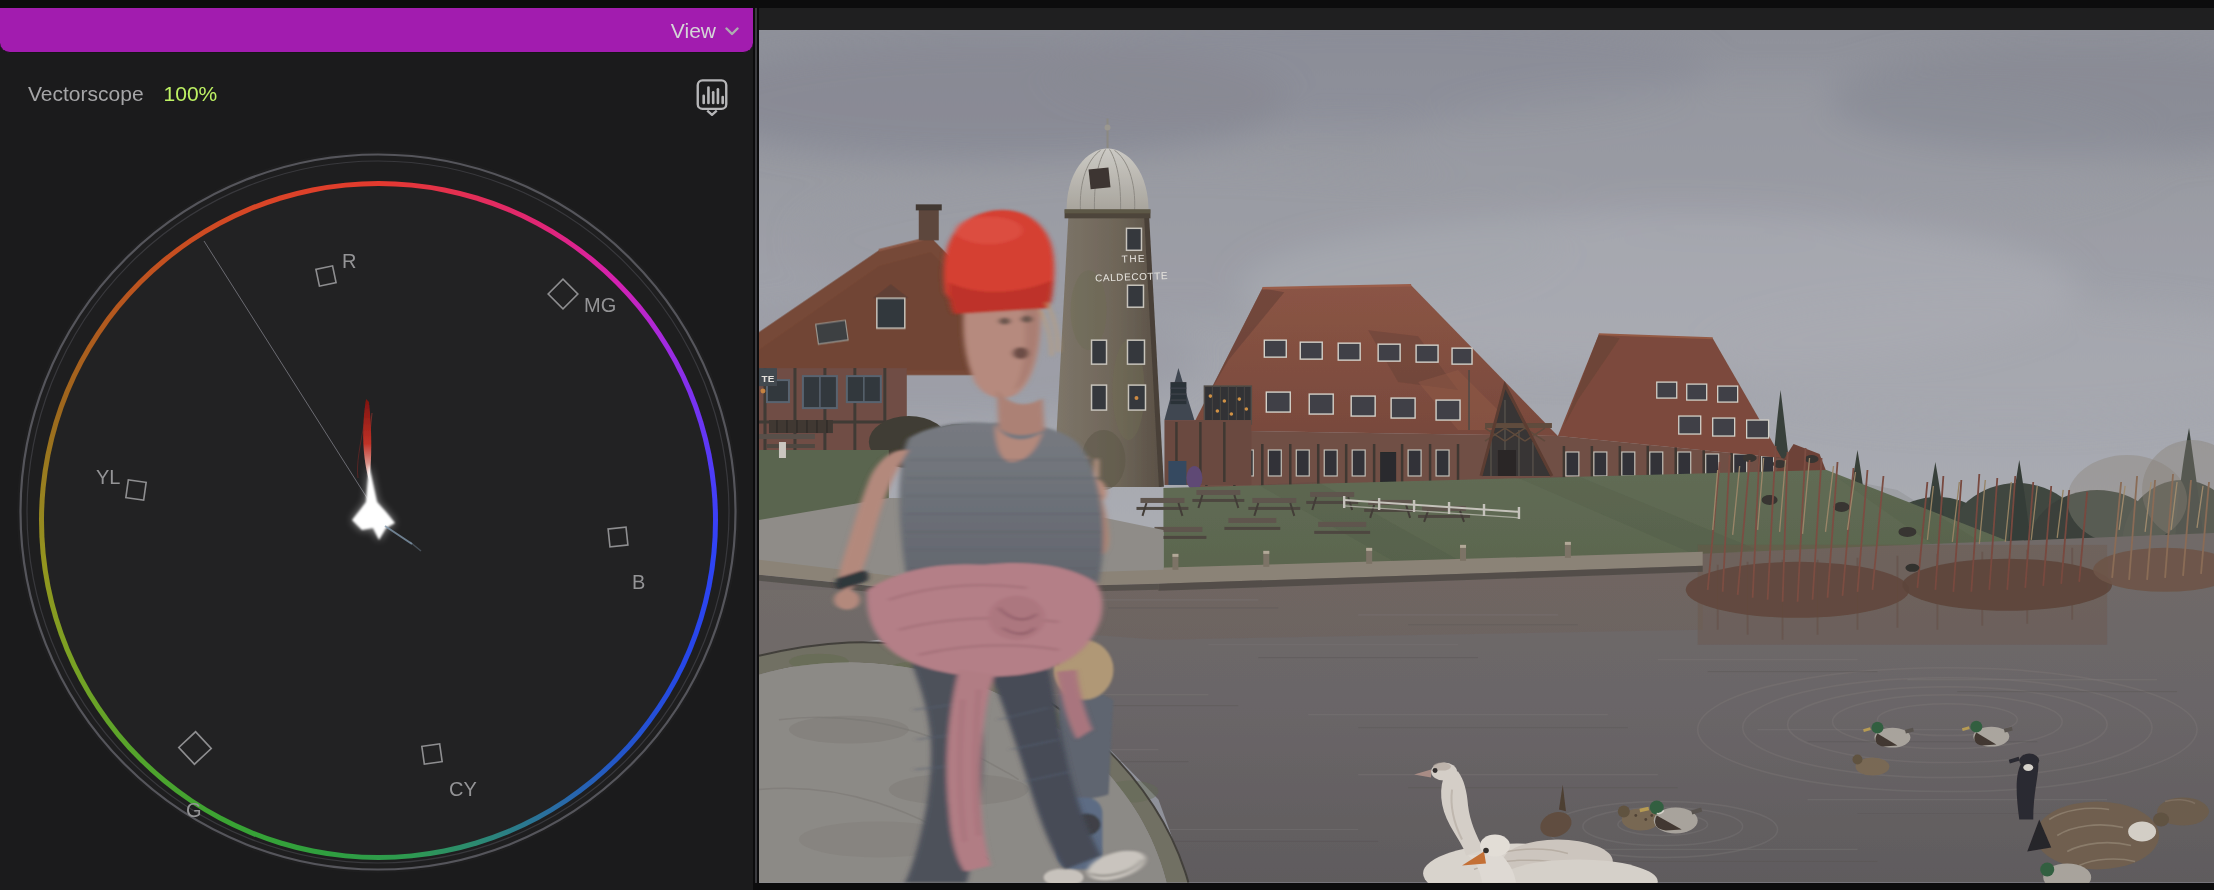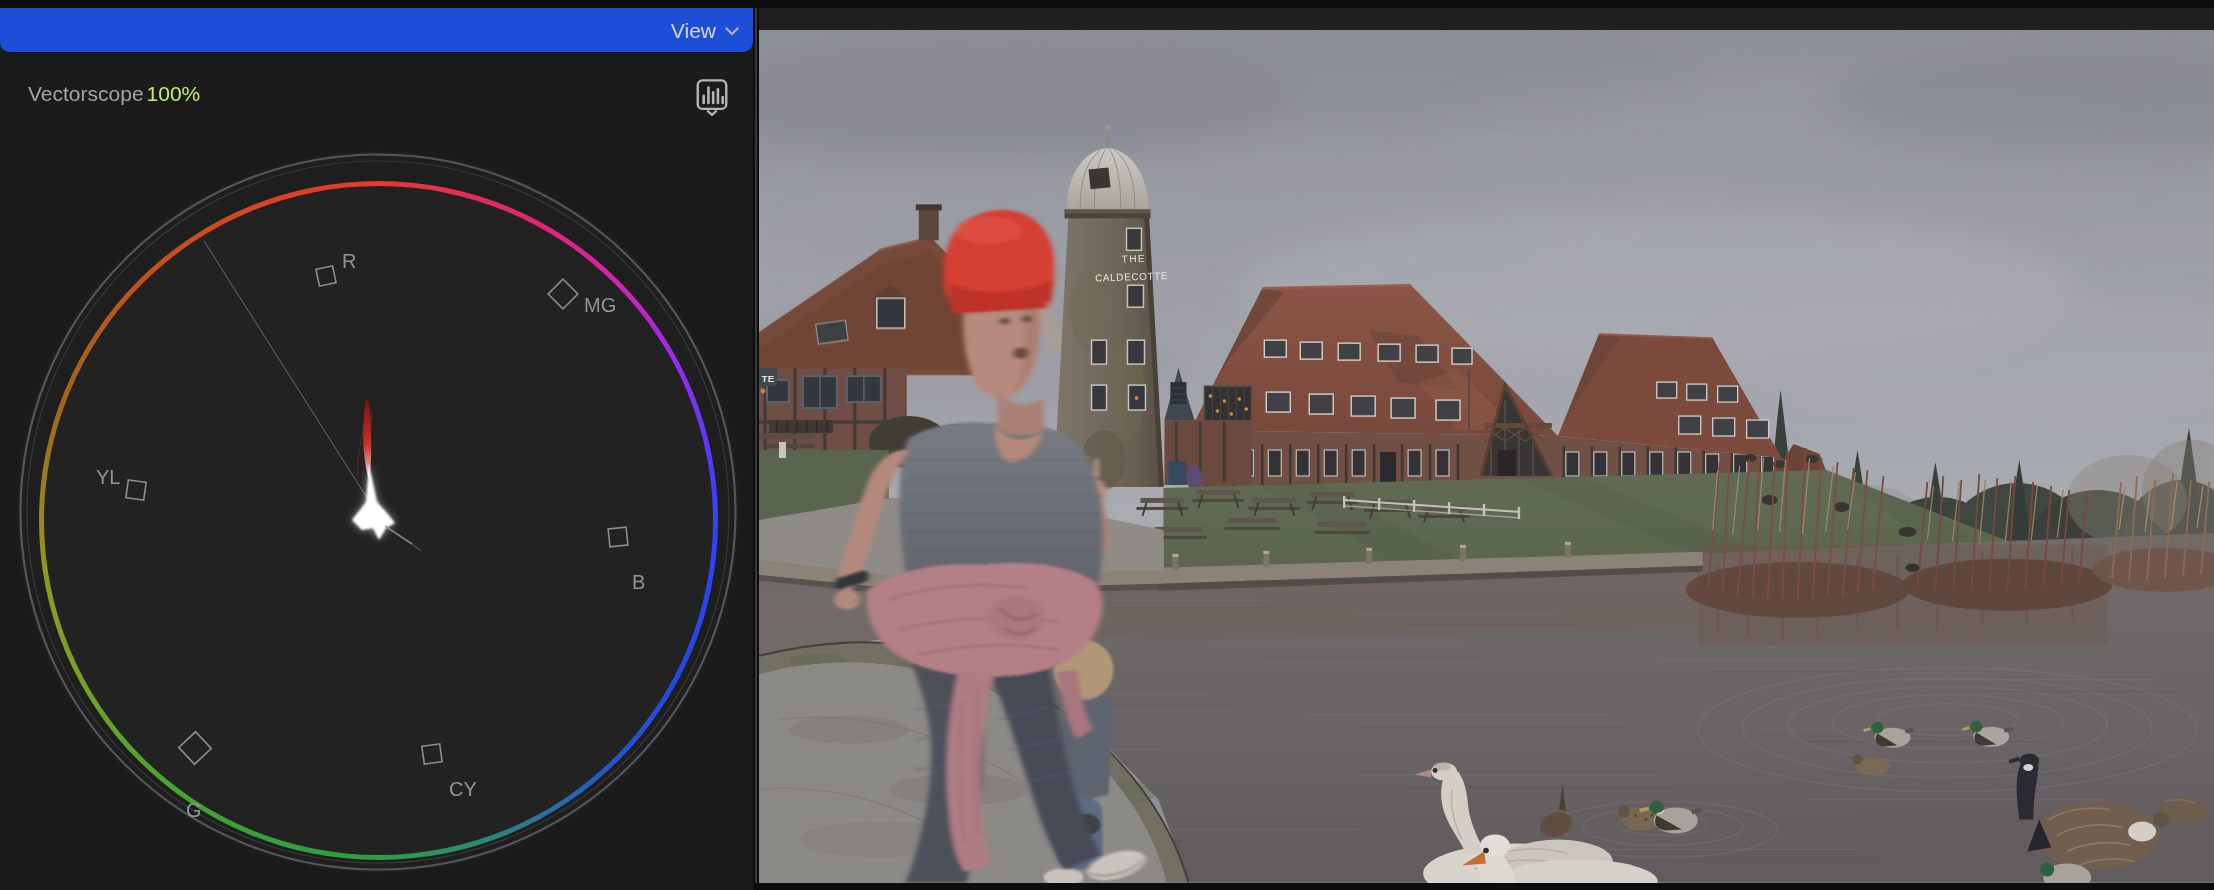--- a/index.html
+++ b/index.html
@@ -1,25 +1,25 @@
 <!DOCTYPE html>
 <html><head>
 <meta charset="utf-8">
 <style>
   html,body{margin:0;padding:0;background:#0c0c0d;width:2214px;height:890px;overflow:hidden;}
   *{box-sizing:border-box;}
   body{font-family:"Liberation Sans",sans-serif;position:relative;}
 
   
   .scopes-panel{position:absolute;left:0;top:8px;width:753px;height:882px;background:#1b1b1c;overflow:hidden;}
-  .scope-header{position:absolute;left:0;top:0;width:753px;height:45px;background:#1d4ed8;
+  .scope-header{position:absolute;left:0;top:0;width:753px;height:45px;background:#a21caf;
     border-bottom:1px solid #161617;border-radius:0 0 10px 10px;}
   .view-button{position:absolute;right:14px;top:8px;height:30px;display:flex;align-items:center;gap:9px;
     color:#d5d5d7;font-size:21px;font-weight:500;cursor:default;}
-  .scope-titlebar{position:absolute;left:28px;top:74px;display:flex;align-items:baseline;gap:3px;}
+  .scope-titlebar{position:absolute;left:28px;top:74px;display:flex;align-items:baseline;gap:20px;}
   .scope-title{font-size:21px;color:#a5a5a7;}
   .scope-zoom{font-size:21px;color:#bef264;}
   .display-options-button{position:absolute;left:695px;top:70px;width:34px;height:38px;}
 
   
   .hue-ring{position:absolute;left:38.5px;top:172.5px;width:679px;height:679px;border-radius:50%;
     filter:blur(.5px);
     background:conic-gradient(from 0deg,
       #e43a2e 0deg,#e42f55 15deg,#e02579 30deg,#d522b2 45deg,#a32ae0 58deg,#7633f2 70deg,
       #4d3cf8 82deg,#2f43f5 95deg,#2647e8 115deg,#2356c8 135deg,#2a6f9f 150deg,#2c8a72 163deg,

